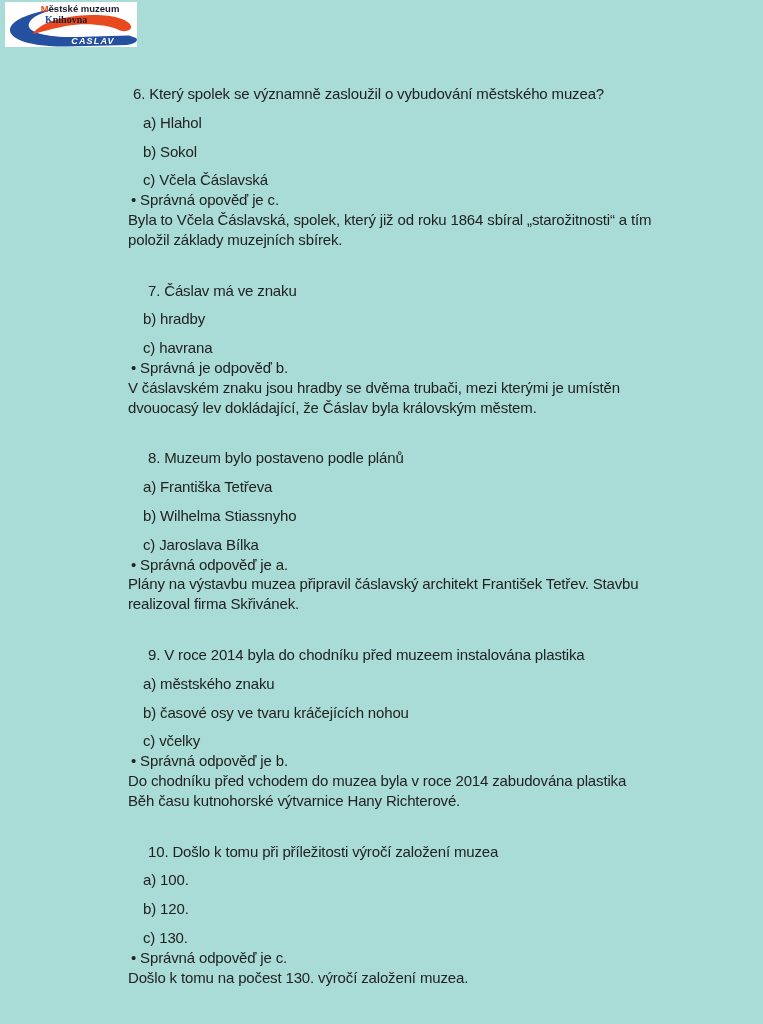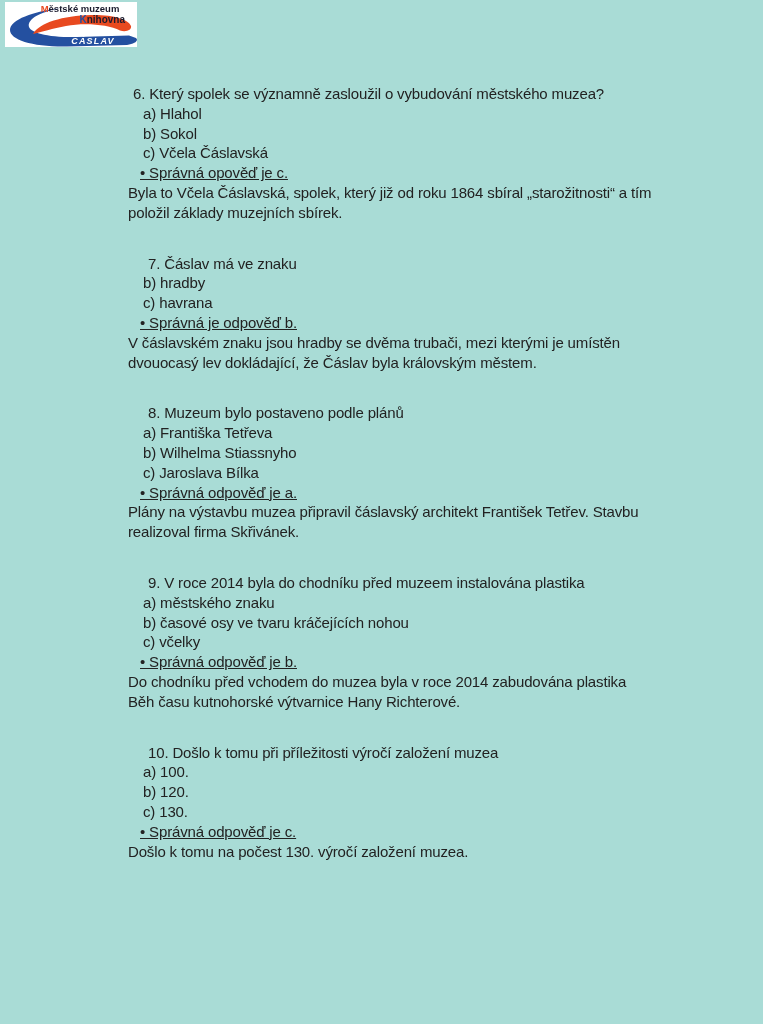--- a/index.html
+++ b/index.html
@@ -27,26 +27,27 @@
     position: absolute;
     left: 28px; top: 1px; right: 10px;
     text-align: center;
     font-size: 9.5px;
     font-weight: bold;
     color: #1c1c2e;
     white-space: nowrap;
   }
   .logo-line2 {
     position: absolute;
-    left: 48px; top: 12px; width: 72px;
-    text-align: right;
+    left: 40px; top: 12px; width: 72px;
+    text-align: left;
     font-size: 10px;
     font-weight: bold;
     color: #1c1c2e;
     white-space: nowrap;
+    font-family: Liberation Serif, serif;
   }
   .logo-initial-red  { color: var(--logo-red,  #e8491f); }
   .logo-initial-blue { color: var(--logo-blue, #2450a0); }
 
   
   .quiz {
     position: absolute;
     left: 128px;
     top: 84px;
     right: 24px;
@@ -55,22 +56,22 @@
     letter-spacing: -0.15px;
   }
   .question { margin: 0 0 31px 0; }
   .q-heading {
     margin: 0 0 0 20px;
     font-size: 15px;
     font-weight: normal;
     white-space: nowrap;
   }
   .question:first-child .q-heading { margin-left: 5px; }
-  .q-option     { margin-left: 15px; white-space: nowrap; }
-  .q-answer     { margin-left: 12px;  white-space: nowrap; text-decoration: underline; }
+  .q-option     { margin-left: 15px; white-space: nowrap; margin-top: 9px; }
+  .q-answer     { margin-left: 3px;  white-space: nowrap; }
   .q-exp-line   { margin-left: 0;    white-space: nowrap; }
 </style>
 </head>
 <body>
 
 <div class="page">
 
   <div class="logo">
     <svg width="132" height="45" viewBox="0 0 132 45">
       <path d="M57,6 C28,9 5,18 5,28 C5,38 28,45 62,44.5 L122,43

